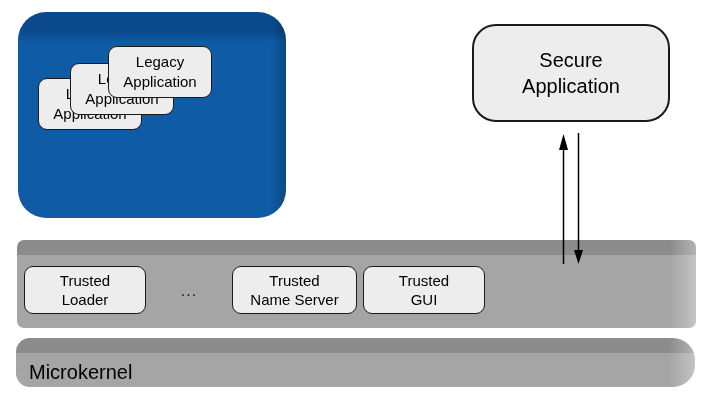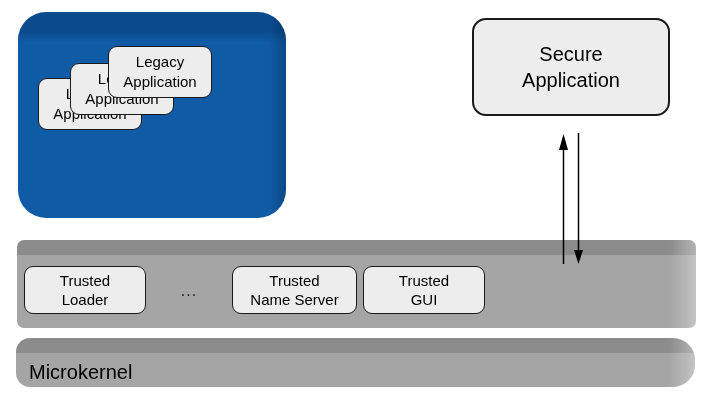--- a/index.html
+++ b/index.html
@@ -27,22 +27,22 @@
     text-align:center;white-space:pre-line;
     background:var(--node-fill);border:1.7px solid var(--node-border);
     border-radius:9px;box-sizing:border-box;color:#000;
   }
   .app-box{width:104px;height:52px;font-size:15px;line-height:20px;}
   .app-back{left:20px;top:66px;z-index:1;}
   .app-mid{left:52px;top:51px;z-index:2;}
   .app-front{left:90px;top:34px;z-index:3;}
 
   .secure-app{
-    left:472px;top:18px;width:198px;height:98px;
-    font-size:20px;line-height:26px;border-radius:14px;border-width:2px;
+    left:472px;top:24px;width:198px;height:98px;
+    font-size:20px;line-height:26px;border-radius:24px;border-width:2px;
   }
 
   
   .bar{
     position:absolute;left:17px;width:679px;
     border-radius:14px 22px 22px 14px;
     background:
       linear-gradient(to right, rgba(255,255,255,0) calc(100% - 26px), rgba(255,255,255,0.34)),
       linear-gradient(to bottom, var(--gray-bevel) 0 15px, var(--gray-face) 15px);
   }

